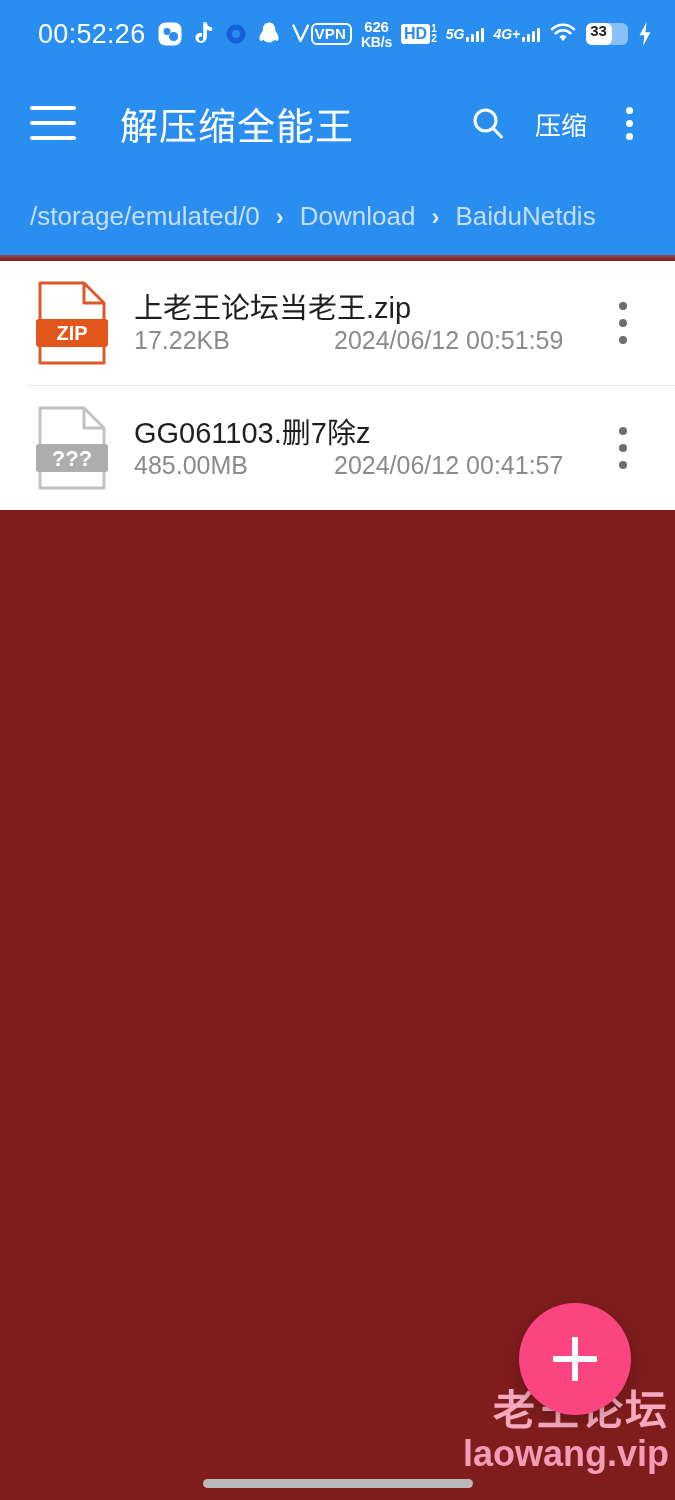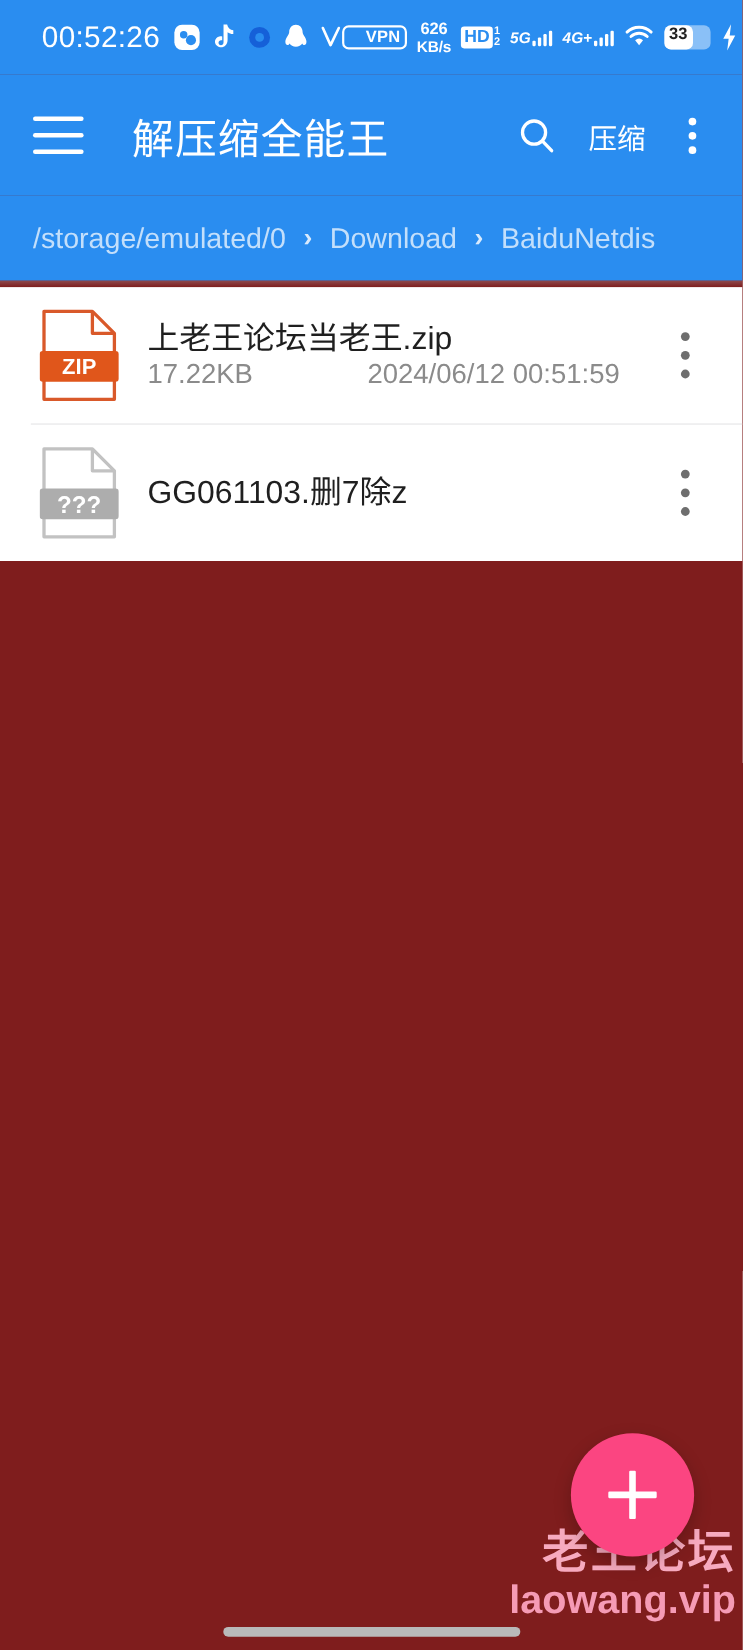--- a/index.html
+++ b/index.html
@@ -52,21 +52,21 @@
     gap: 9px;
   }
   .ic { display: block; }
 
   .vpn-badge {
     border: 2px solid #ffffff;
     border-radius: 6px;
     color: #ffffff;
     font-size: 15px;
     font-weight: 700;
-    padding: 1px 4px 2px 20px;
+    padding: 1px 4px 2px 2px;
     line-height: 1;
     letter-spacing: 0.2px;
   }
   .netspeed {
     color: #ffffff;
     font-size: 14px;
     font-weight: 700;
     line-height: 1.02;
     text-align: center;
     letter-spacing: -0.2px;
@@ -534,20 +534,24 @@
 
     <div class="filerow">
       <svg class="fileicon" viewBox="0 0 72 88">
         <path d="M4 4 H48 L68 24 V84 H4 Z" fill="#ffffff" stroke="#C2C2C2" stroke-width="3" stroke-linejoin="round"></path>
         <path d="M48 4 V24 H68" fill="none" stroke="#C2C2C2" stroke-width="3" stroke-linejoin="round"></path>
         <rect x="0" y="40" width="72" height="28" rx="3" fill="#ADADAD"></rect>
         <text x="36" y="62" font-family="Liberation Sans, sans-serif" font-size="22" font-weight="700" fill="#ffffff" text-anchor="middle">???</text>
       </svg>
       <div class="fileinfo">
         <div class="fname">GG061103.删7除z</div>
+        <div class="fmeta">
+          <span class="fsize">485.00MB</span>
+          <span class="fdate">2024/06/12 00:41:57</span>
+        </div>
       </div>
       <div class="row-more">
         <i></i>
           <i></i>
           <i></i>
       </div>
     </div>
 
   </div>
 

